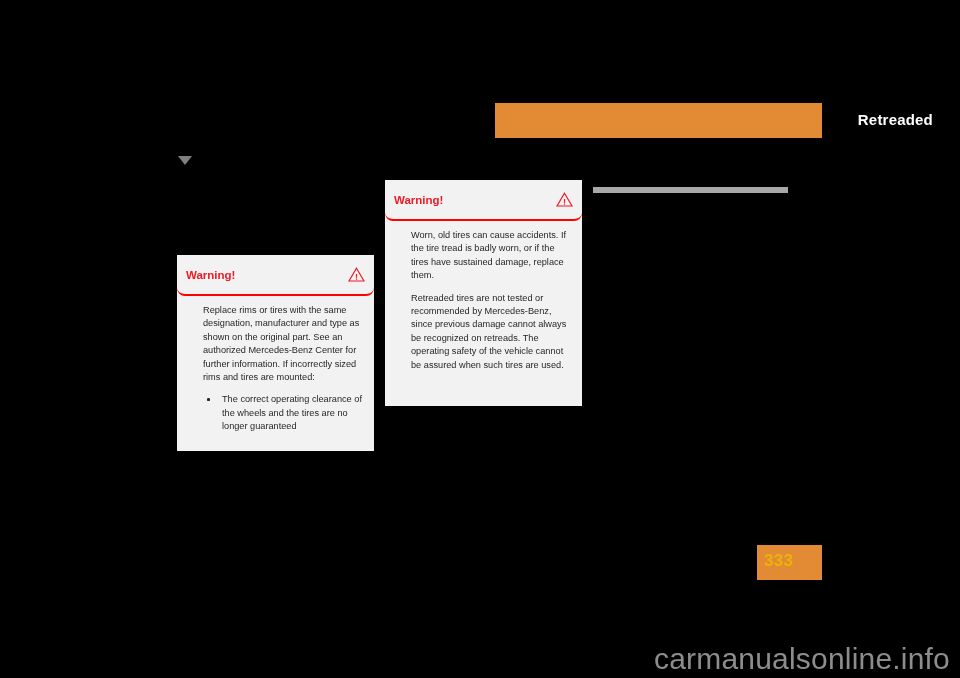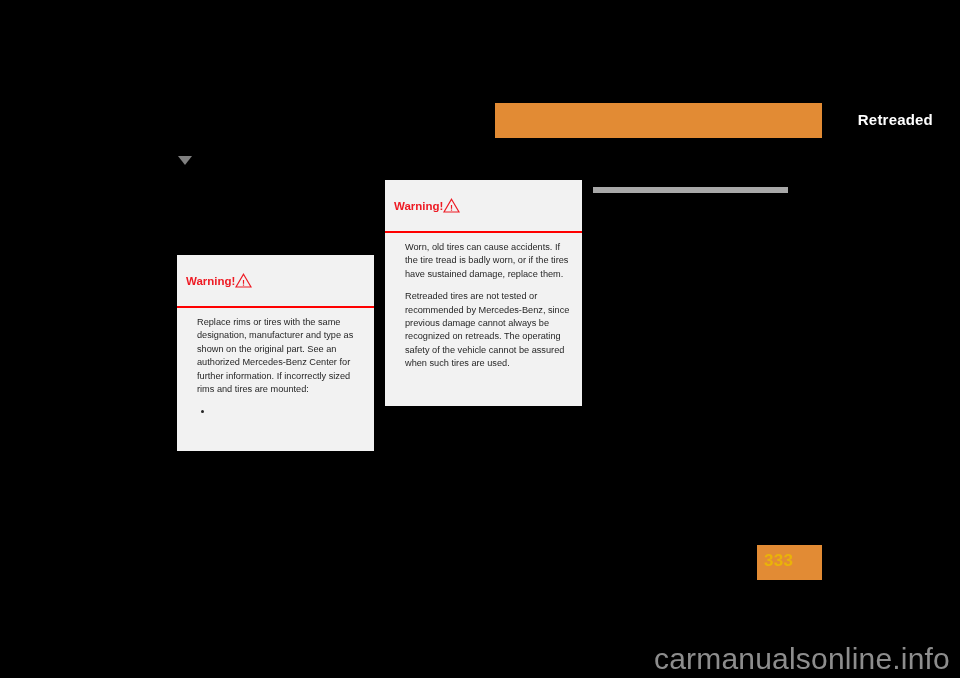--- a/index.html
+++ b/index.html
@@ -73,39 +73,41 @@
     left: 385px;
     top: 180px;
     width: 197px;
     height: 226px;
   }
 
   .warning-head {
     position: relative;
     height: 27px;
     border-bottom: 2px solid #ff0000;
-    padding: 12px 9px;
+    padding: 6px 9px;
     display: flex;
     align-items: center;
+    justify-content: space-between;
+    border-radius: 8px;
   }
   .warning-title {
     color: #ee1b24;
     font-size: 11.5px;
     font-weight: bold;
     line-height: 14px;
   }
   .warning-icon {
     display: block;
     width: 17px;
     height: 15px;
     flex: 0 0 auto;
   }
 
   .warning-body {
-    padding: 8px 9px 8px 20px;
+    padding: 8px 9px 8px 26px;
   }
   .warning-body p {
     margin: 0 0 9px 0;
     color: #262626;
     font-size: 9.2px;
     line-height: 13.4px;
   }
   .warning-body p:last-child {
     margin-bottom: 18px;
   }
@@ -188,20 +190,24 @@
         <rect x="7.9" y="11.5" width="1.2" height="1.2" fill="#ee1b24"></rect>
       </svg>
     </span>
   </div>
   <div class="warning-body">
     <p>Replace rims or tires with the same designation, manufacturer and type as shown on the original part. See an authorized Mercedes-Benz Center for further information. If incorrectly sized rims and tires are mounted:</p>
     <ul class="bullet-list">
       <li>
         <span class="bullet-dot"></span>
       </li>
+      <li>
+        <span class="bullet-dot"></span>
+        <span>The correct operating clearance of the wheels and the tires are no longer guaranteed</span>
+      </li>
     </ul>
   </div>
 </div>
 
 <div class="warning-box right-box">
   <div class="warning-head">
     <span class="warning-title">Warning!</span>
     <span class="warning-icon">
       <svg viewBox="0 0 17 15" width="17" height="15" aria-hidden="true">
         <path d="M8.5 1.3 L16 14 L1 14 Z" fill="none" stroke="#ee1b24" stroke-width="1.2" stroke-linejoin="miter"></path>

